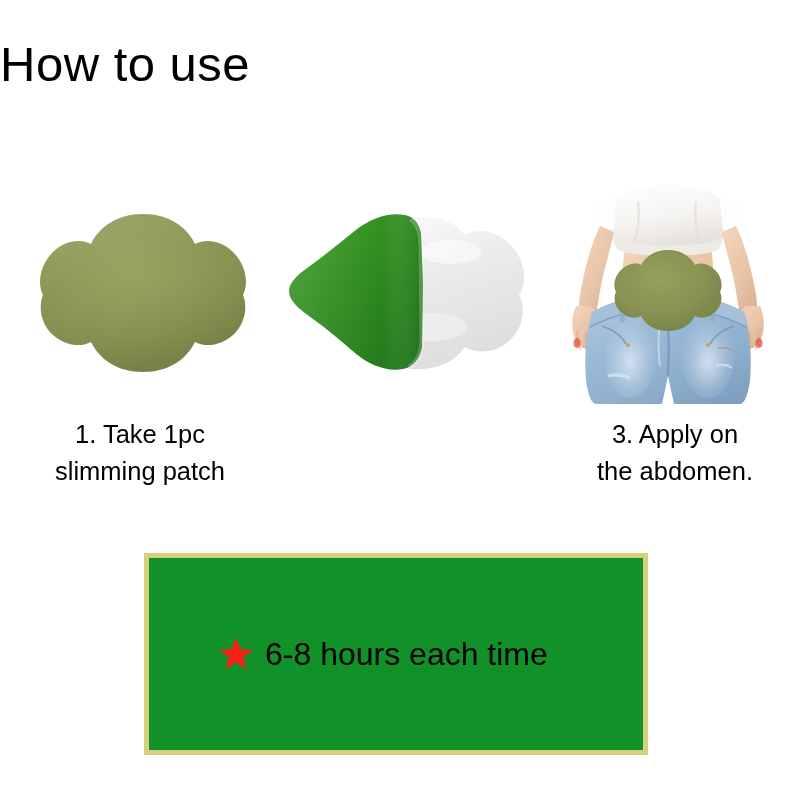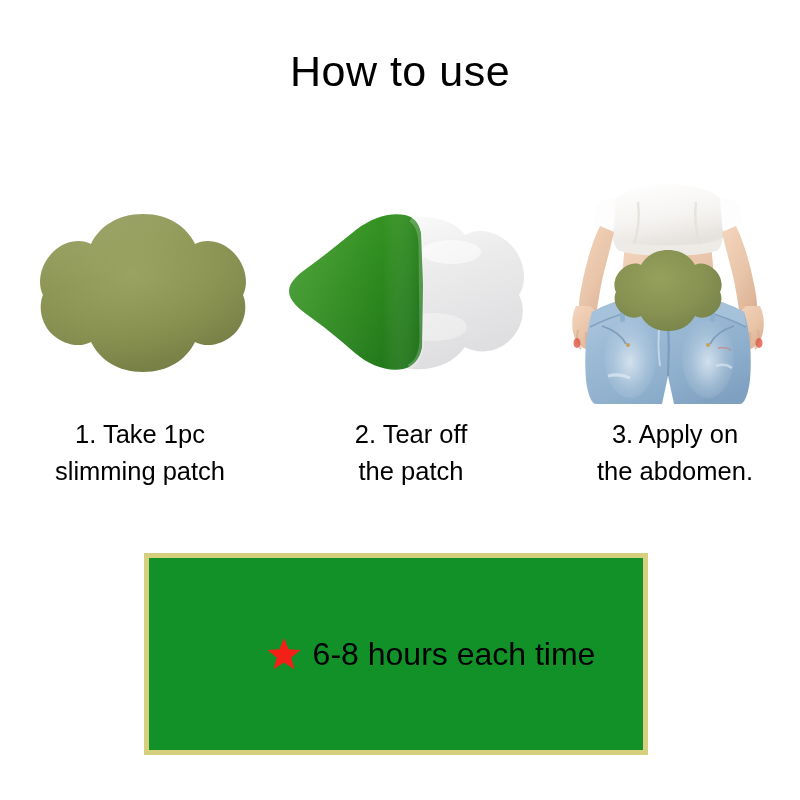--- a/index.html
+++ b/index.html
@@ -13,24 +13,24 @@
     position: relative;
     overflow: hidden;
     font-family: "Liberation Sans", sans-serif;
     color: #000000;
   }
 
   
   #page-title {
     position: absolute;
     left: 0;
-    top: 50px;
+    top: 40px;
     width: 800px;
-    text-align: center;
-    font-size: 43px;
+    text-align: left;
+    font-size: 49px;
     font-weight: 400;
     letter-spacing: 0.5px;
     line-height: 1;
     color: #000000;
   }
 
   
   #steps-row {
     position: absolute;
     left: 0;
@@ -74,21 +74,21 @@
   #usage-box {
     position: absolute;
     left: 144px;
     top: 553px;
     width: 504px;
     height: 202px;
     box-sizing: border-box;
     background: #119127;
     border: 5px solid #d5cf7e;
     display: flex;
-    flex-direction: row;
+    flex-direction: column;
     justify-content: center;
     gap: 32px;
     padding-left: 70px;
   }
   .usage-line {
     display: flex;
     align-items: center;
   }
   .usage-star {
     width: 34px;
@@ -213,22 +213,20 @@
                  C 104 165 86 158 72 146
                  C 58 134 44 122 30 112
                  C 16 102 6 94 6 84
                  C 6 74 17 66 31 56
                  C 46 45 60 33 74 22
                  C 89 11 106 5 122 8 Z" fill="url(#greenEdge)"></path>
 
         <path d="M128 12 C 136 18 138 28 138 40 L 139 130 C 139 146 134 156 126 160" fill="none" stroke="#ffffff" stroke-opacity="0.22" stroke-width="5"></path>
       </svg>
     </div>
-    <div class="step-caption">2. Tear off
-the patch</div>
   </div>
 
   <div class="step step-3">
     <div class="step-figure">
       <svg width="200" height="225" viewBox="0 0 200 225">
         <defs>
           <linearGradient id="skinG" x1="0.2" y1="0" x2="0.9" y2="1">
             <stop offset="0%" stop-color="#f2d3ba"></stop>
             <stop offset="50%" stop-color="#e9c5a9"></stop>
             <stop offset="100%" stop-color="#d9ae92"></stop>

